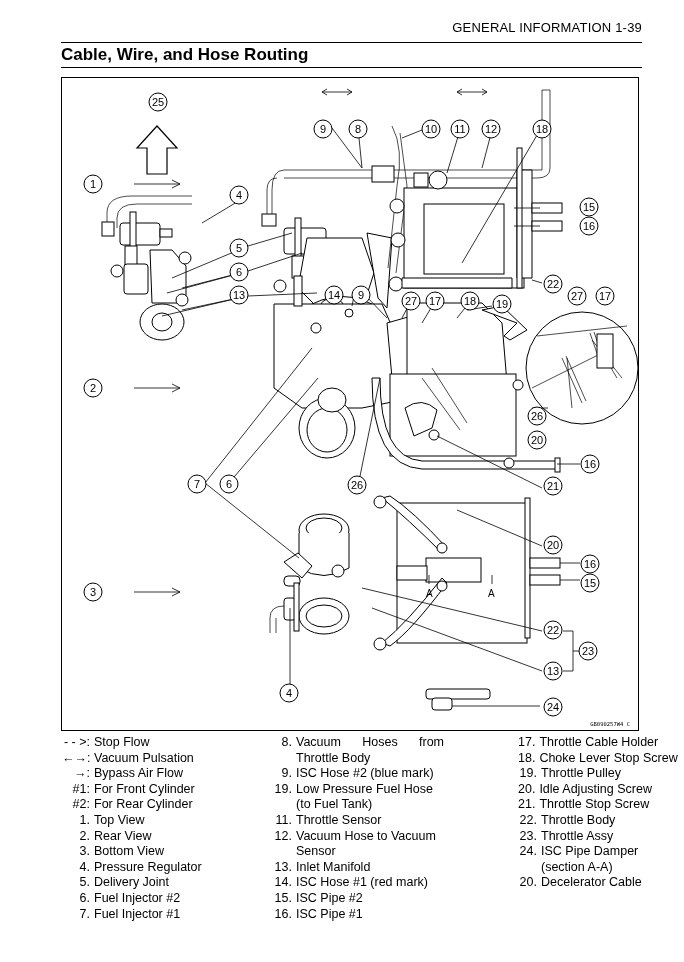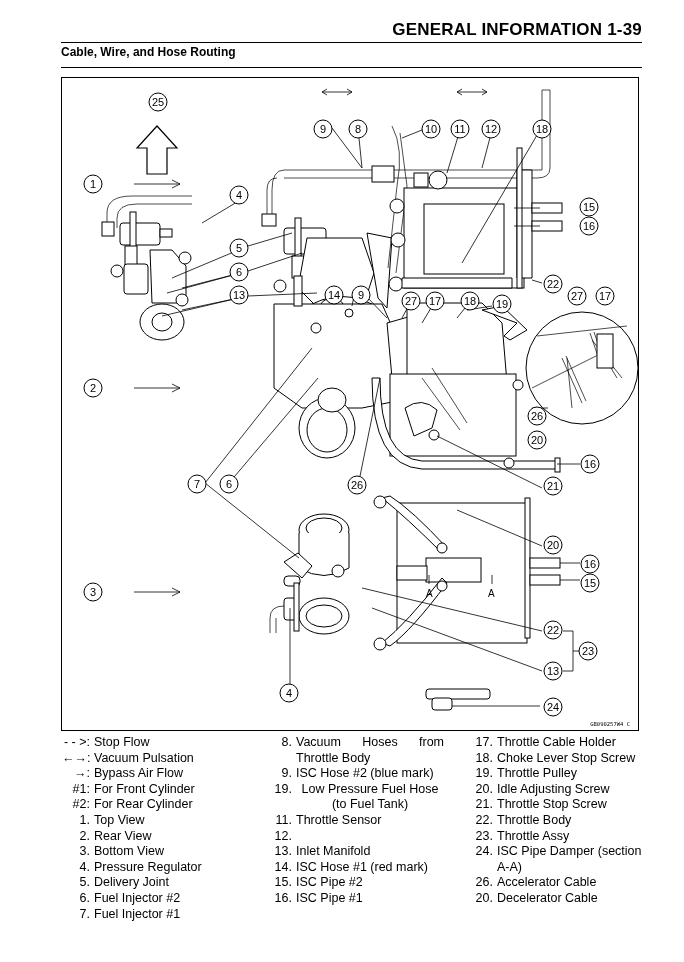--- a/index.html
+++ b/index.html
@@ -1,29 +1,29 @@
 <!DOCTYPE html>
 <html><head>
 <meta charset="utf-8">
 <style>
   html,body{margin:0;padding:0;background:#fff;}
   body{width:684px;height:962px;position:relative;overflow:hidden;font-family:"Liberation Sans",sans-serif;color:#000;}
-  .hdr{position:absolute;right:42px;top:20px;font-size:17px;font-weight:bold;letter-spacing:0.2px;}
+  .hdr{position:absolute;right:42px;top:20px;font-size:13px;font-weight:normal;letter-spacing:0.2px;}
   .rule1{position:absolute;left:61px;right:42px;top:42px;border-top:1.5px solid #000;}
-  .title{position:absolute;left:61px;top:45px;font-size:12px;font-weight:bold;}
+  .title{position:absolute;left:61px;top:45px;font-size:17px;font-weight:bold;}
   .rule2{position:absolute;left:61px;right:42px;top:67px;border-top:1.5px solid #000;}
   .figure{position:absolute;left:61px;top:77px;width:578px;height:654px;border:1.5px solid #000;box-sizing:border-box;}
   .figure svg{position:absolute;left:0;top:0;}
   .figcode{position:absolute;right:8px;bottom:3px;font-family:"DejaVu Sans Mono",monospace;font-size:5.5px;}
   .legend{position:absolute;top:735px;font-size:12.5px;line-height:15.6px;}
   .legend .row{display:flex;white-space:nowrap;}
   .legend .k{display:inline-block;text-align:right;padding-right:4px;}
   .col1{left:62px;} .col1 .k{width:28px;}
   .col2{left:272px;width:172px;} .col2 .k{width:20px;}
-  .col3{left:474px;width:175px;} .col3 .k{width:19px;}
+  .col3{left:474px;width:175px;} .col3 .k{width:19px;margin-left:44px;}
   .wrap{white-space:normal !important;}
   .cl circle{fill:#fff;stroke:#000;stroke-width:1;}
   .cl text{font-family:"Liberation Sans",sans-serif;font-size:11px;text-anchor:middle;dominant-baseline:central;}
   .ln{stroke:#000;stroke-width:0.8;fill:none;}
   .part{stroke:#000;stroke-width:1;fill:#fff;}
   .thin{stroke:#000;stroke-width:0.7;fill:none;}
 </style>
 </head>
 <body>
 
@@ -415,28 +415,29 @@
   <div class="row wrap">
       <span class="k">8.</span>
       <span style="flex:1;text-align:justify;">Vacuum Hoses from Throttle Body</span>
     </div>
   <div class="row">
       <span class="k">9.</span>
       <span>ISC Hose #2 (blue mark)</span>
     </div>
   <div class="row wrap">
       <span class="k">19.</span>
-      <span style="flex:1;text-align:center;">Low Pressure Fuel Hose (to Fuel Tank)</span>
+      <span style="flex:1;">Low Pressure Fuel Hose (to Fuel Tank)</span>
     </div>
   <div class="row">
       <span class="k">11.</span>
       <span>Throttle Sensor</span>
     </div>
   <div class="row wrap">
       <span class="k">12.</span>
+      <span style="flex:1;">Vacuum Hose to Vacuum Sensor</span>
     </div>
   <div class="row">
       <span class="k">13.</span>
       <span>Inlet Manifold</span>
     </div>
   <div class="row">
       <span class="k">14.</span>
       <span>ISC Hose #1 (red mark)</span>
     </div>
   <div class="row">
@@ -476,20 +477,16 @@
     </div>
   <div class="row">
       <span class="k">23.</span>
       <span>Throttle Assy</span>
     </div>
   <div class="row wrap">
       <span class="k">24.</span>
       <span style="flex:1;">ISC Pipe Damper (section A-A)</span>
     </div>
   <div class="row">
-      <span class="k">26.</span>
-      <span>Accelerator Cable</span>
-    </div>
-  <div class="row">
       <span class="k">20.</span>
       <span>Decelerator Cable</span>
     </div>
 </div>
 
 </body></html>

